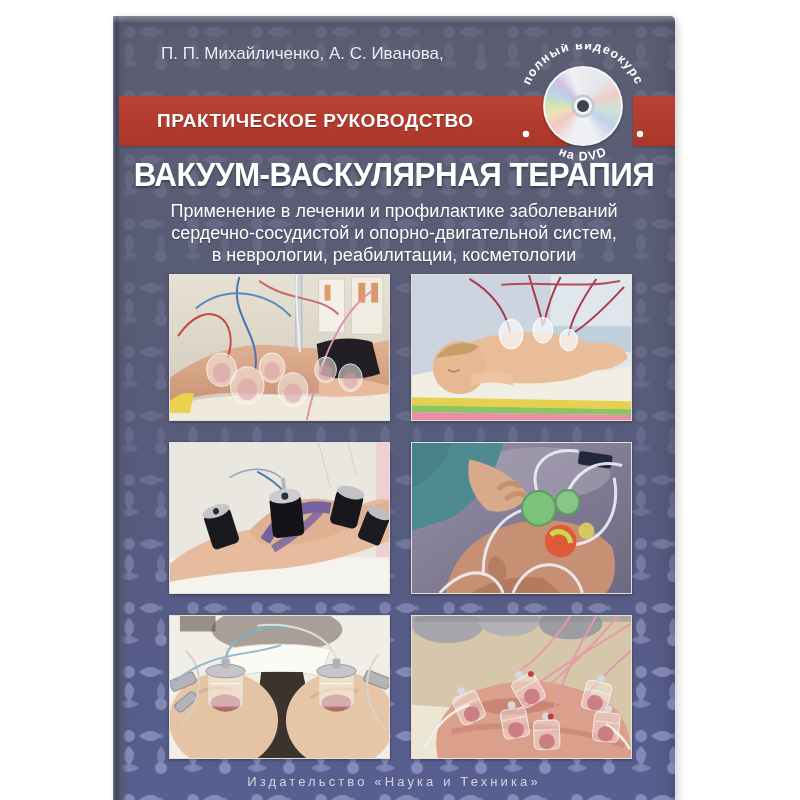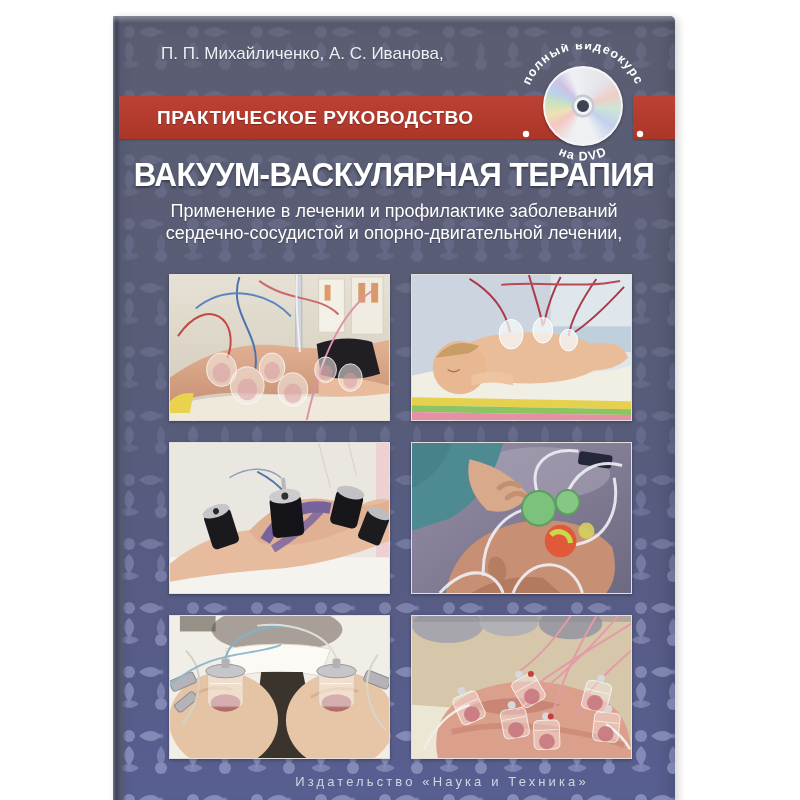--- a/index.html
+++ b/index.html
@@ -19,21 +19,21 @@
   .spine{position:absolute;left:0;top:0;width:14px;height:100%;z-index:2;
     background:linear-gradient(90deg,#70738a 0px,#3f4357 3px,#565a72 8px,rgba(0,0,0,0) 14px);}
   .top-edge{position:absolute;left:0;top:0;width:100%;height:7px;z-index:2;
     background:linear-gradient(180deg,rgba(255,255,255,.32),rgba(255,255,255,0));}
   .authors{
     position:absolute;left:48px;top:26px;z-index:3;
     color:#eef0f5;font-size:17px;line-height:23px;font-weight:500;
     text-shadow:0 1px 1px rgba(0,0,0,.25);
   }
   .band{
-    position:absolute;top:80px;height:43px;z-index:3;
+    position:absolute;top:80px;height:50px;z-index:3;
     background:linear-gradient(180deg,#bb4234,#ab3628);
     box-shadow:0 1px 2px rgba(0,0,0,.25);
   }
   .band-main{left:6px;width:450px;display:flex;align-items:center;}
   .band-main span{
     padding-left:38px;color:#ffffff;font-weight:bold;font-size:19px;letter-spacing:.5px;
     text-shadow:0 1px 1px rgba(0,0,0,.3);
   }
   .band-right{left:520px;width:42px;}
   .dvd-badge{position:absolute;left:405px;top:28px;width:130px;height:132px;z-index:4;}
@@ -68,21 +68,21 @@
     gap:21px;
   }
   .photo-cell{
     border:1px solid rgba(255,255,255,.45);
     box-shadow:0 1px 3px rgba(0,0,0,.35);
     overflow:hidden;background:#cfc8ba;
   }
   .photo-cell svg{display:block;width:100%;height:100%;}
   .publisher{
     position:absolute;left:0;top:758px;width:100%;z-index:3;text-align:center;
-    color:#d2d5e0;font-size:13px;letter-spacing:.24em;margin-left:48px;
+    color:#d2d5e0;font-size:13px;letter-spacing:.24em;
   }
 </style>
 </head>
 <body>
 
 <div class="book">
 
   <svg class="damask" width="562" height="800" viewBox="0 0 562 800" preserveAspectRatio="none">
     <defs>
       <pattern id="dmk" width="64" height="64" patternUnits="userSpaceOnUse">
@@ -137,21 +137,22 @@
       <text font-size="12.5" font-weight="bold" fill="#ffffff" letter-spacing="1.2" text-anchor="middle">
         <textPath href="#arcBot" startOffset="50%">на DVD</textPath>
       </text>
     </svg>
   </div>
 
   <div class="title">ВАКУУМ-ВАСКУЛЯРНАЯ ТЕРАПИЯ</div>
 
   <div class="subtitle">
     <div>Применение в лечении и профилактике заболеваний</div>
-    <div>сердечно-сосудистой и опорно-двигательной лечении,</div>
+    <div>сердечно-сосудистой и опорно-двигательной систем,</div>
+    <div>в неврологии, реабилитации, косметологии</div>
   </div>
 
   <div class="photo-grid">
 
     <div class="photo-cell">
       <svg viewBox="0 0 221 147" preserveAspectRatio="none">
         <defs>
           <linearGradient id="p1bg" x1="0" y1="0" x2="0" y2="1">
             <stop offset="0" stop-color="#e6e1d5"></stop>
               <stop offset="1" stop-color="#d2caba"></stop>

